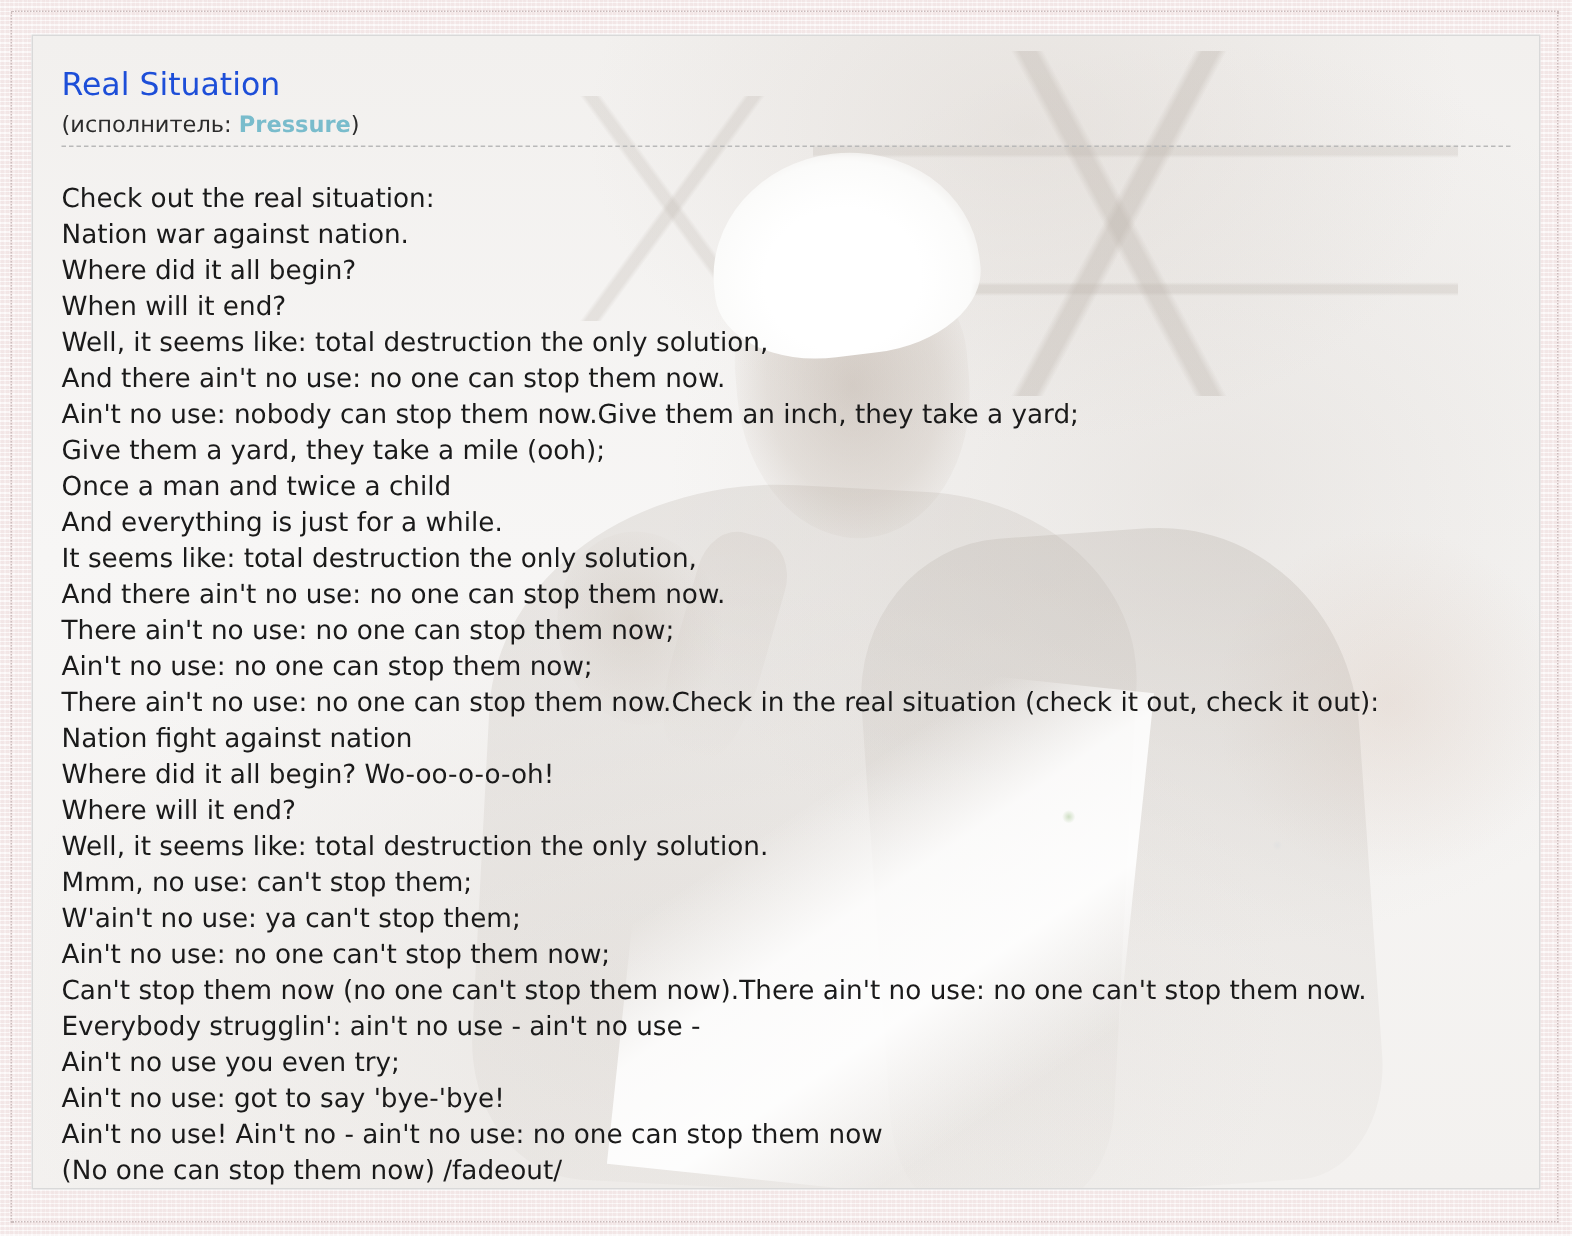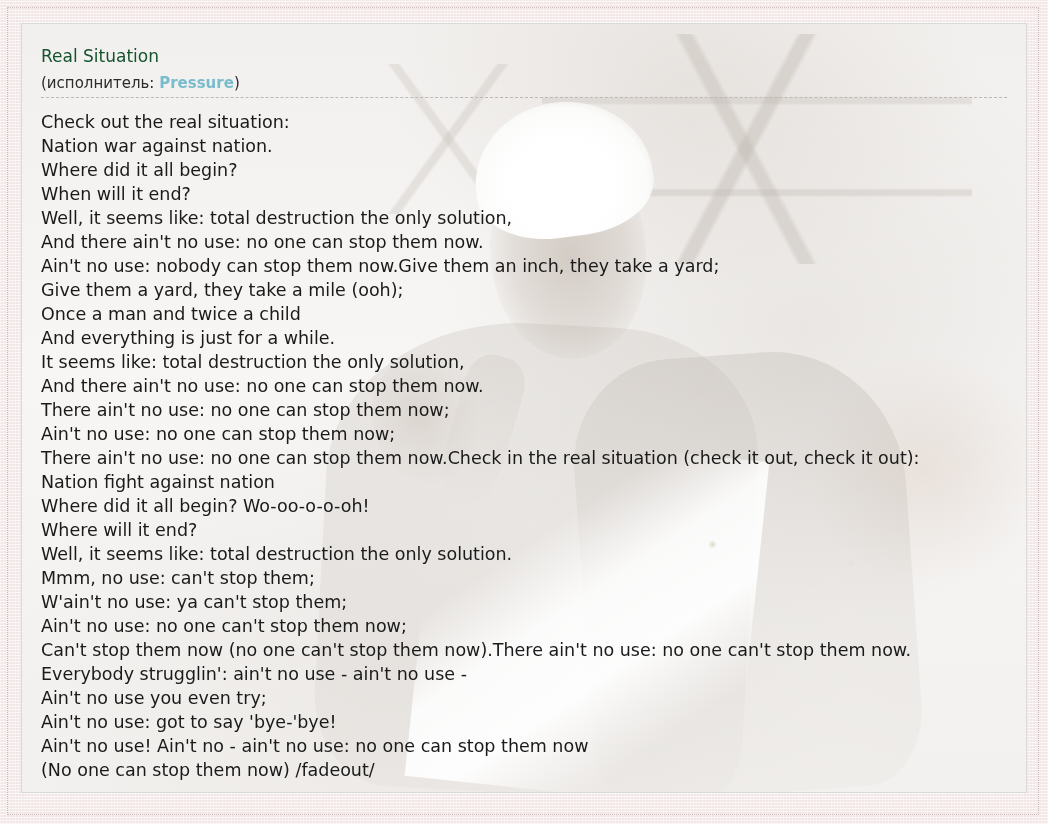--- a/index.html
+++ b/index.html
@@ -177,22 +177,22 @@
   }
 
   
   #fg {
     position: relative;
     z-index: 5;
     padding: 18px 0 0 19px;
   }
 
   #song-title {
-    color: #14532d;
-    font-size: 17px;
+    color: #1d4ed8;
+    font-size: 21px;
     font-weight: normal;
     line-height: 28px;
     margin: 0;
     font-family: "DejaVu Sans", sans-serif;
   }
   #artist-line {
     font-size: 15px;
     color: #2b2b2b;
     line-height: 20px;
     margin-top: 3px;
@@ -206,21 +206,21 @@
   }
 
   #title-rule {
     margin: 4px 19px 0 0;
     border: none;
     border-top: 1px dashed #b9b9b9;
     height: 0;
   }
 
   #lyrics {
-    margin-top: 12px;
+    margin-top: 23px;
     font-size: 17.5px;
     line-height: 24px;
     color: #1a1a1a;
     white-space: pre;
     font-family: "DejaVu Sans", sans-serif;
   }
   #lyrics .ly {
     display: block;
     white-space: pre;
   }

